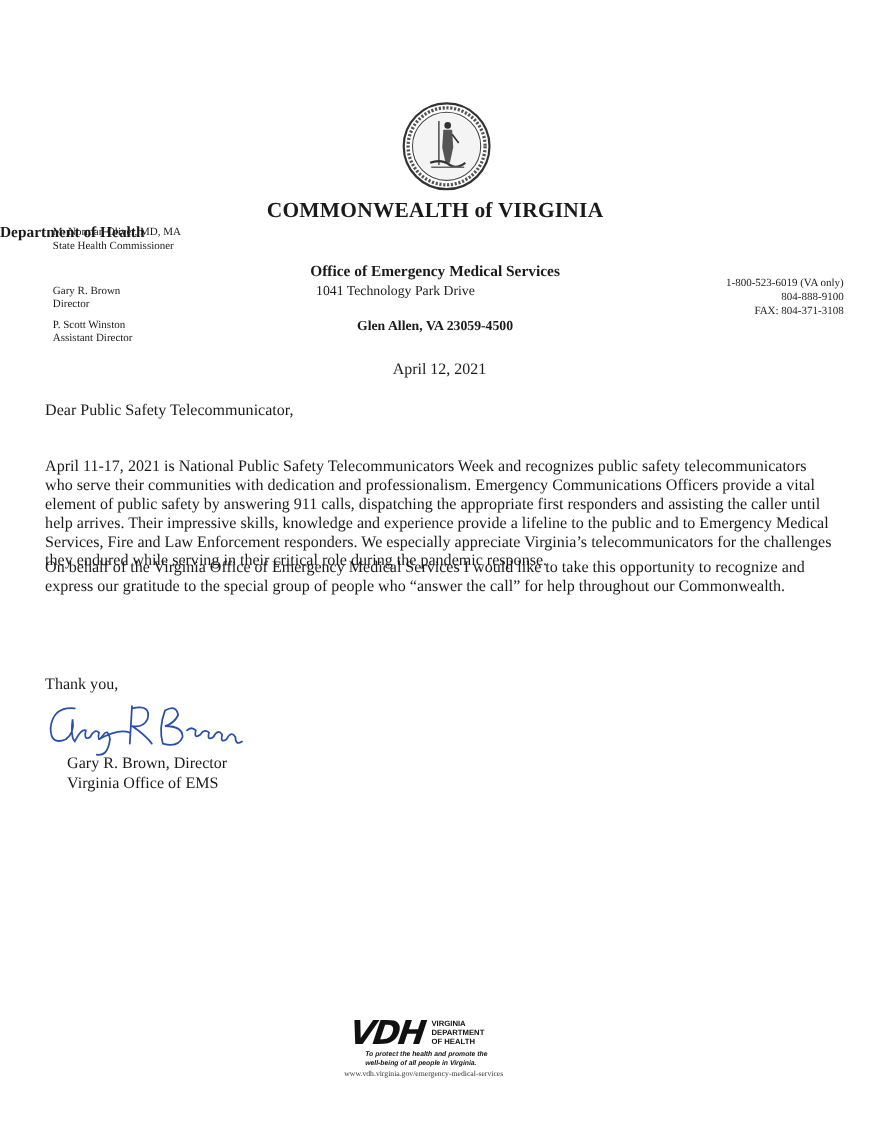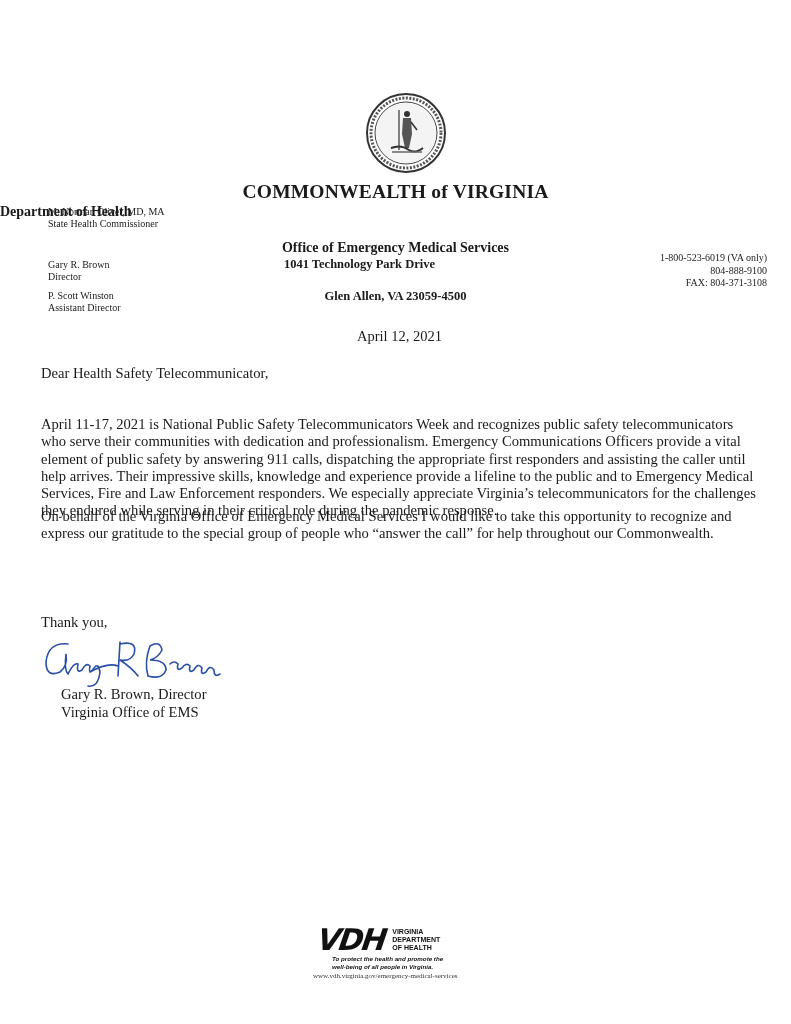--- a/index.html
+++ b/index.html
@@ -8,21 +8,21 @@
       font-family: "Liberation Serif", "DejaVu Serif", serif; color: #1a1a1a;
     }
     .abs { position: absolute; }
     .seal { left: 365px; top: 92px; width: 82px; height: 82px; }
     .title {
       left: 0; width: 791px; top: 181px; text-align: center;
       font-weight: bold; font-size: 19.5px; letter-spacing: 0.2px;
     }
     .dept { left: 0; width: 791px; top: 204px; font-weight: bold; font-size: 14px; }
     .office { left: 0; width: 791px; top: 240px; text-align: center; font-weight: bold; font-size: 14px; }
-    .addr1 { left: 0; width: 719px; top: 257px; text-align: center; font-weight: bold; font-size: 12.5px; }
+    .addr1 { left: 0; width: 719px; top: 257px; text-align: center; font-weight: normal; font-size: 12.5px; }
     .addr2 { left: 0; width: 791px; top: 273px; text-align: center; font-weight: bold; font-size: 12.5px; margin-top: 16px; }
     .staff { left: 48px; font-size: 10px; line-height: 12px; }
     .contact { right: 24px; top: 252px; text-align: right; font-size: 10px; line-height: 12.5px; }
     .date { left: 4px; width: 791px; top: 328px; text-align: center; font-size: 14.5px; }
     .body-text { left: 41px; width: 720px; font-size: 14.6px; line-height: 17.3px; }
     .salutation { top: 365px; }
     .p1 { top: 416px; }
     .p2 { top: 508px; }
     .thanks { top: 614px; }
     .signature { left: 38px; top: 632px; width: 200px; height: 60px; }
@@ -83,21 +83,21 @@
   <div>Assistant Director</div>
 </div>
 
 <div class="abs contact">
   <div>1-800-523-6019 (VA only)</div>
   <div>804-888-9100</div>
   <div>FAX: 804-371-3108</div>
 </div>
 
 <div class="abs date">April 12, 2021</div>
-<div class="abs body-text salutation">Dear Health Safety Telecommunicator,</div>
+<div class="abs body-text salutation">Dear Public Safety Telecommunicator,</div>
 <div class="abs body-text p1">April 11-17, 2021 is National Public Safety Telecommunicators Week and recognizes public safety telecommunicators who serve their communities with dedication and professionalism. Emergency Communications Officers provide a vital element of public safety by answering 911 calls, dispatching the appropriate first responders and assisting the caller until help arrives. Their impressive skills, knowledge and experience provide a lifeline to the public and to Emergency Medical Services, Fire and Law Enforcement responders. We especially appreciate Virginia’s telecommunicators for the challenges they endured while serving in their critical role during the pandemic response.</div>
 <div class="abs body-text p2">On behalf of the Virginia Office of Emergency Medical Services I would like to take this opportunity to recognize and express our gratitude to the special group of people who “answer the call” for help throughout our Commonwealth.</div>
 <div class="abs body-text thanks">Thank you,</div>
 
 <svg class="abs signature" viewBox="0 0 200 60">
   <g fill="none" stroke="#2a4fa8" stroke-width="1.6" stroke-linecap="round">
     <path d="M30 12 Q10 10 8 30 Q8 46 22 40 Q30 34 28 22 Q26 38 30 42 Q36 30 40 32 Q38 42 44 38 Q48 30 52 34 Q50 44 56 36 Q60 30 62 40 Q60 56 50 54"></path>
     <path d="M52 40 Q70 30 80 34"></path>
     <path d="M82 10 L80 44 M82 12 Q100 8 96 22 Q92 30 82 28 Q94 36 100 44"></path>
     <path d="M112 14 Q122 8 124 18 Q120 26 112 28 Q128 28 128 38 Q124 48 110 44 Q106 30 112 14"></path>

